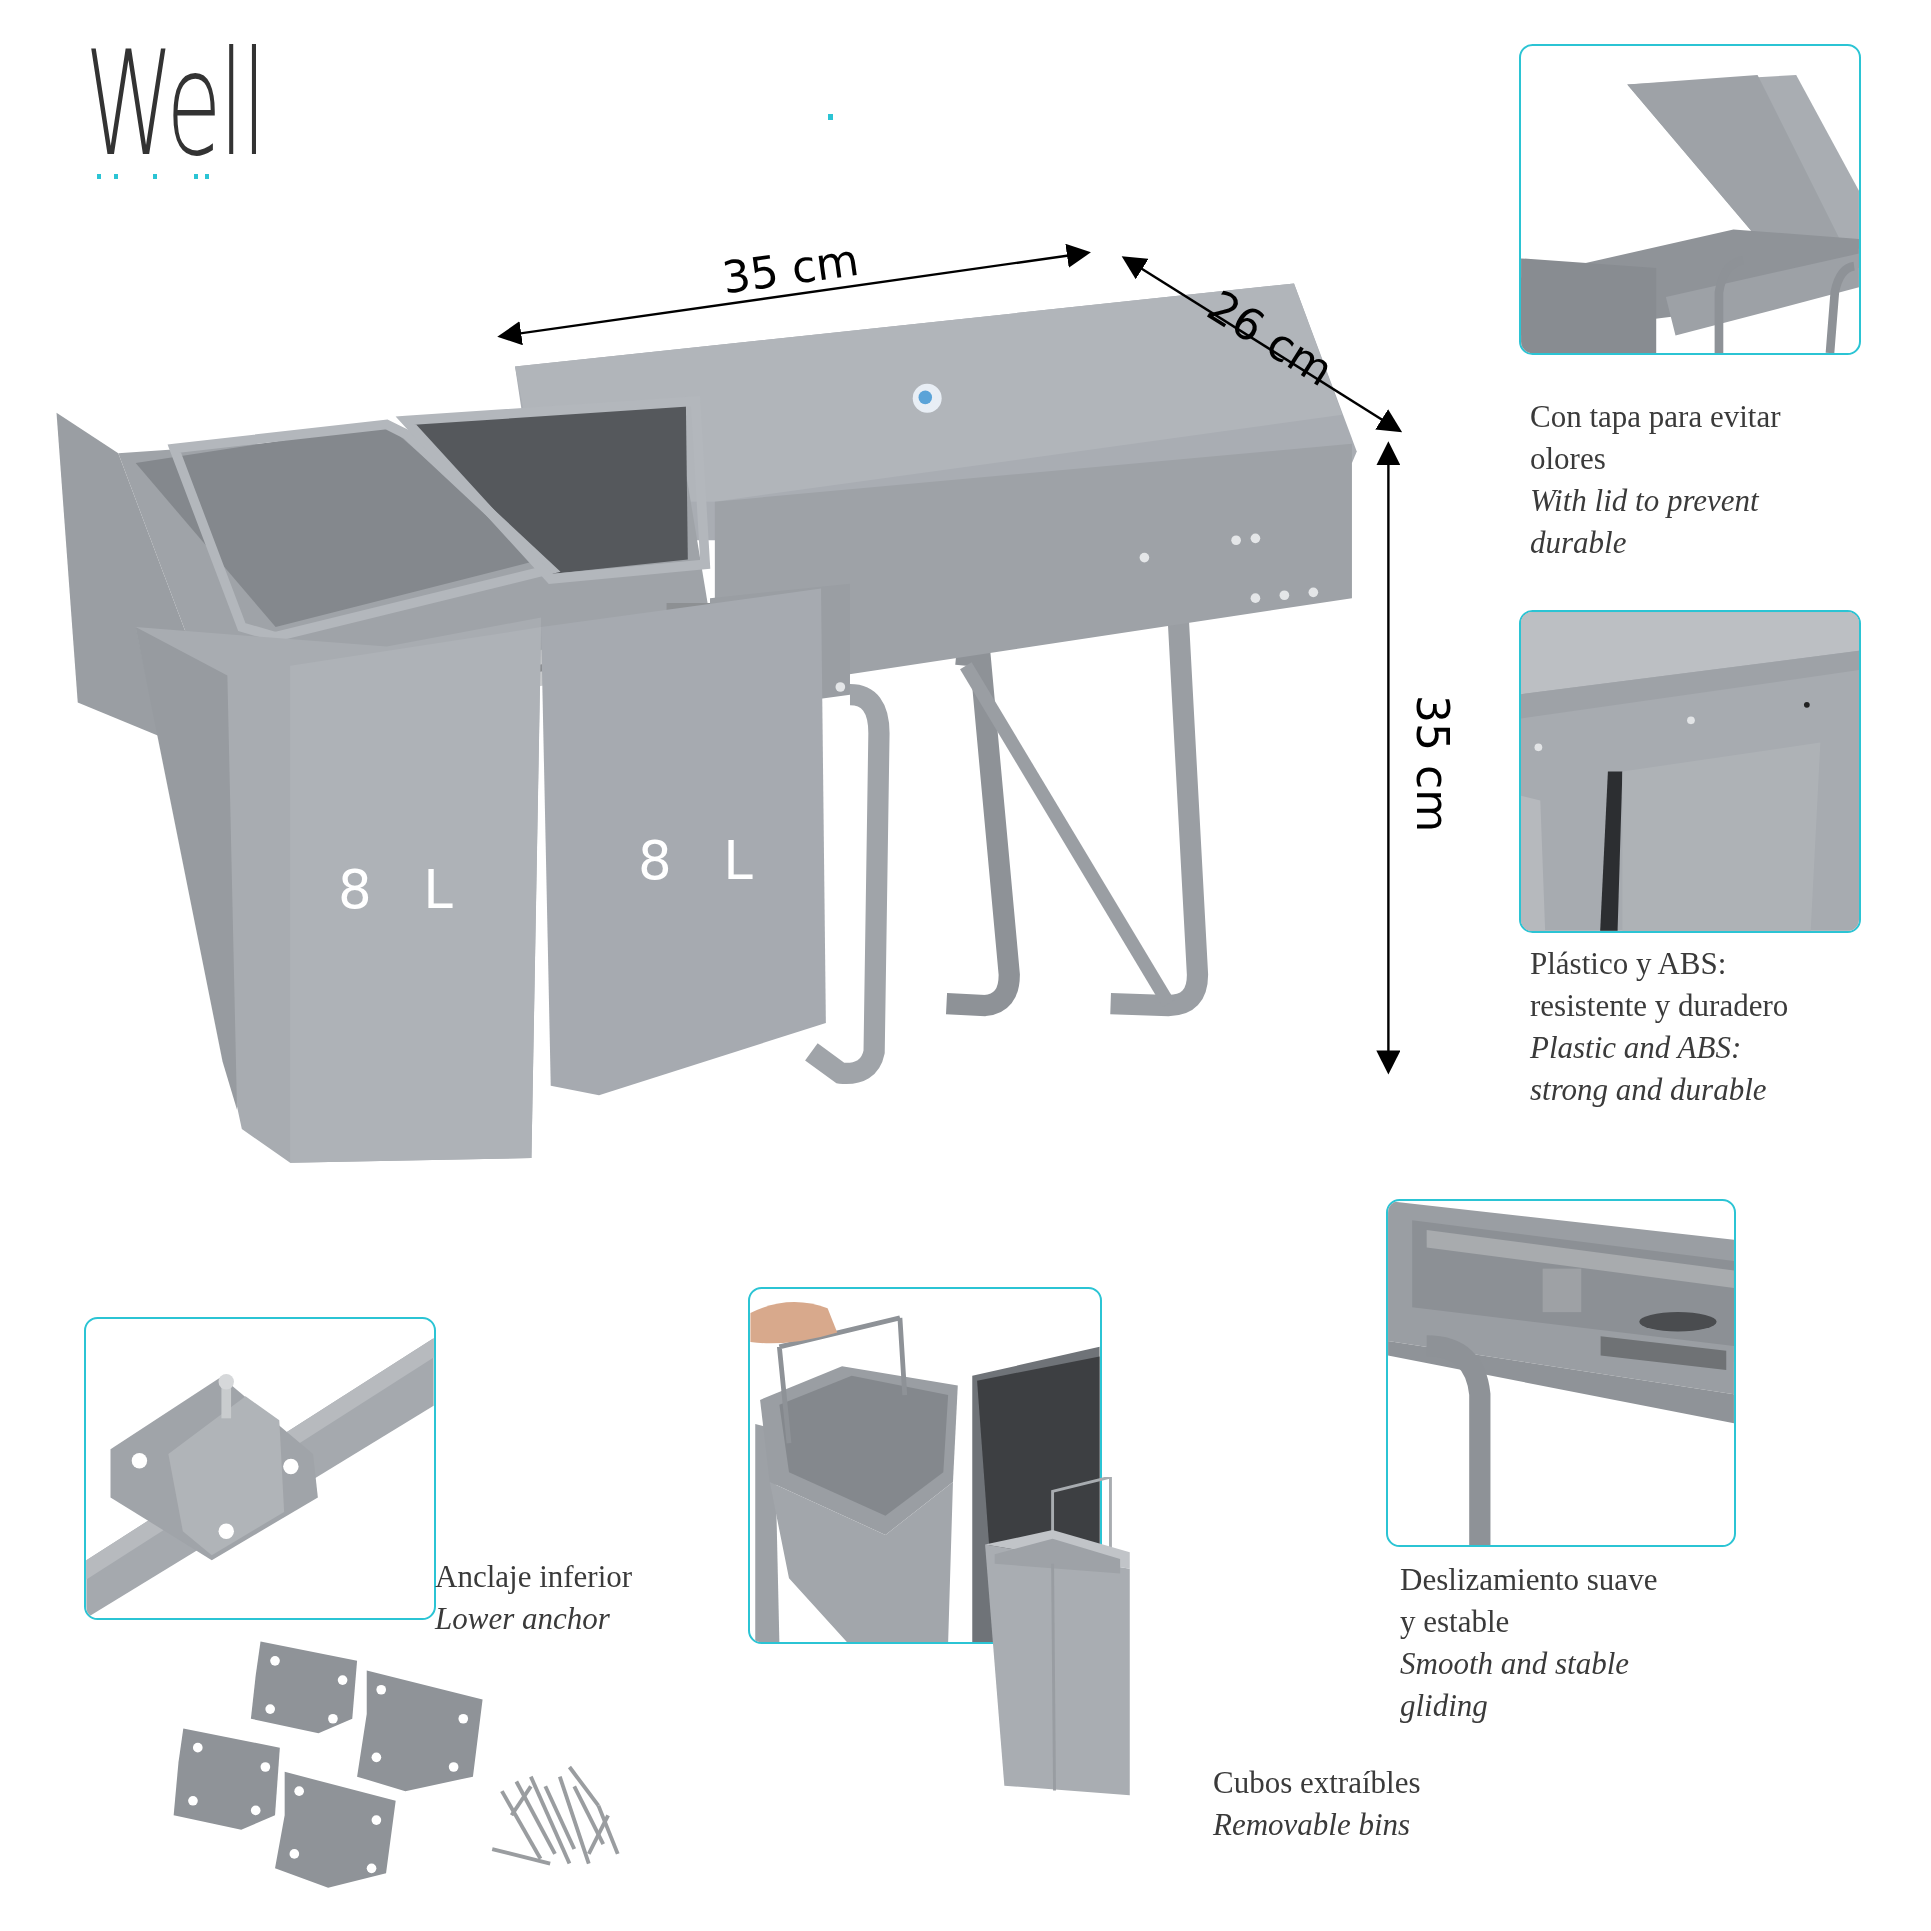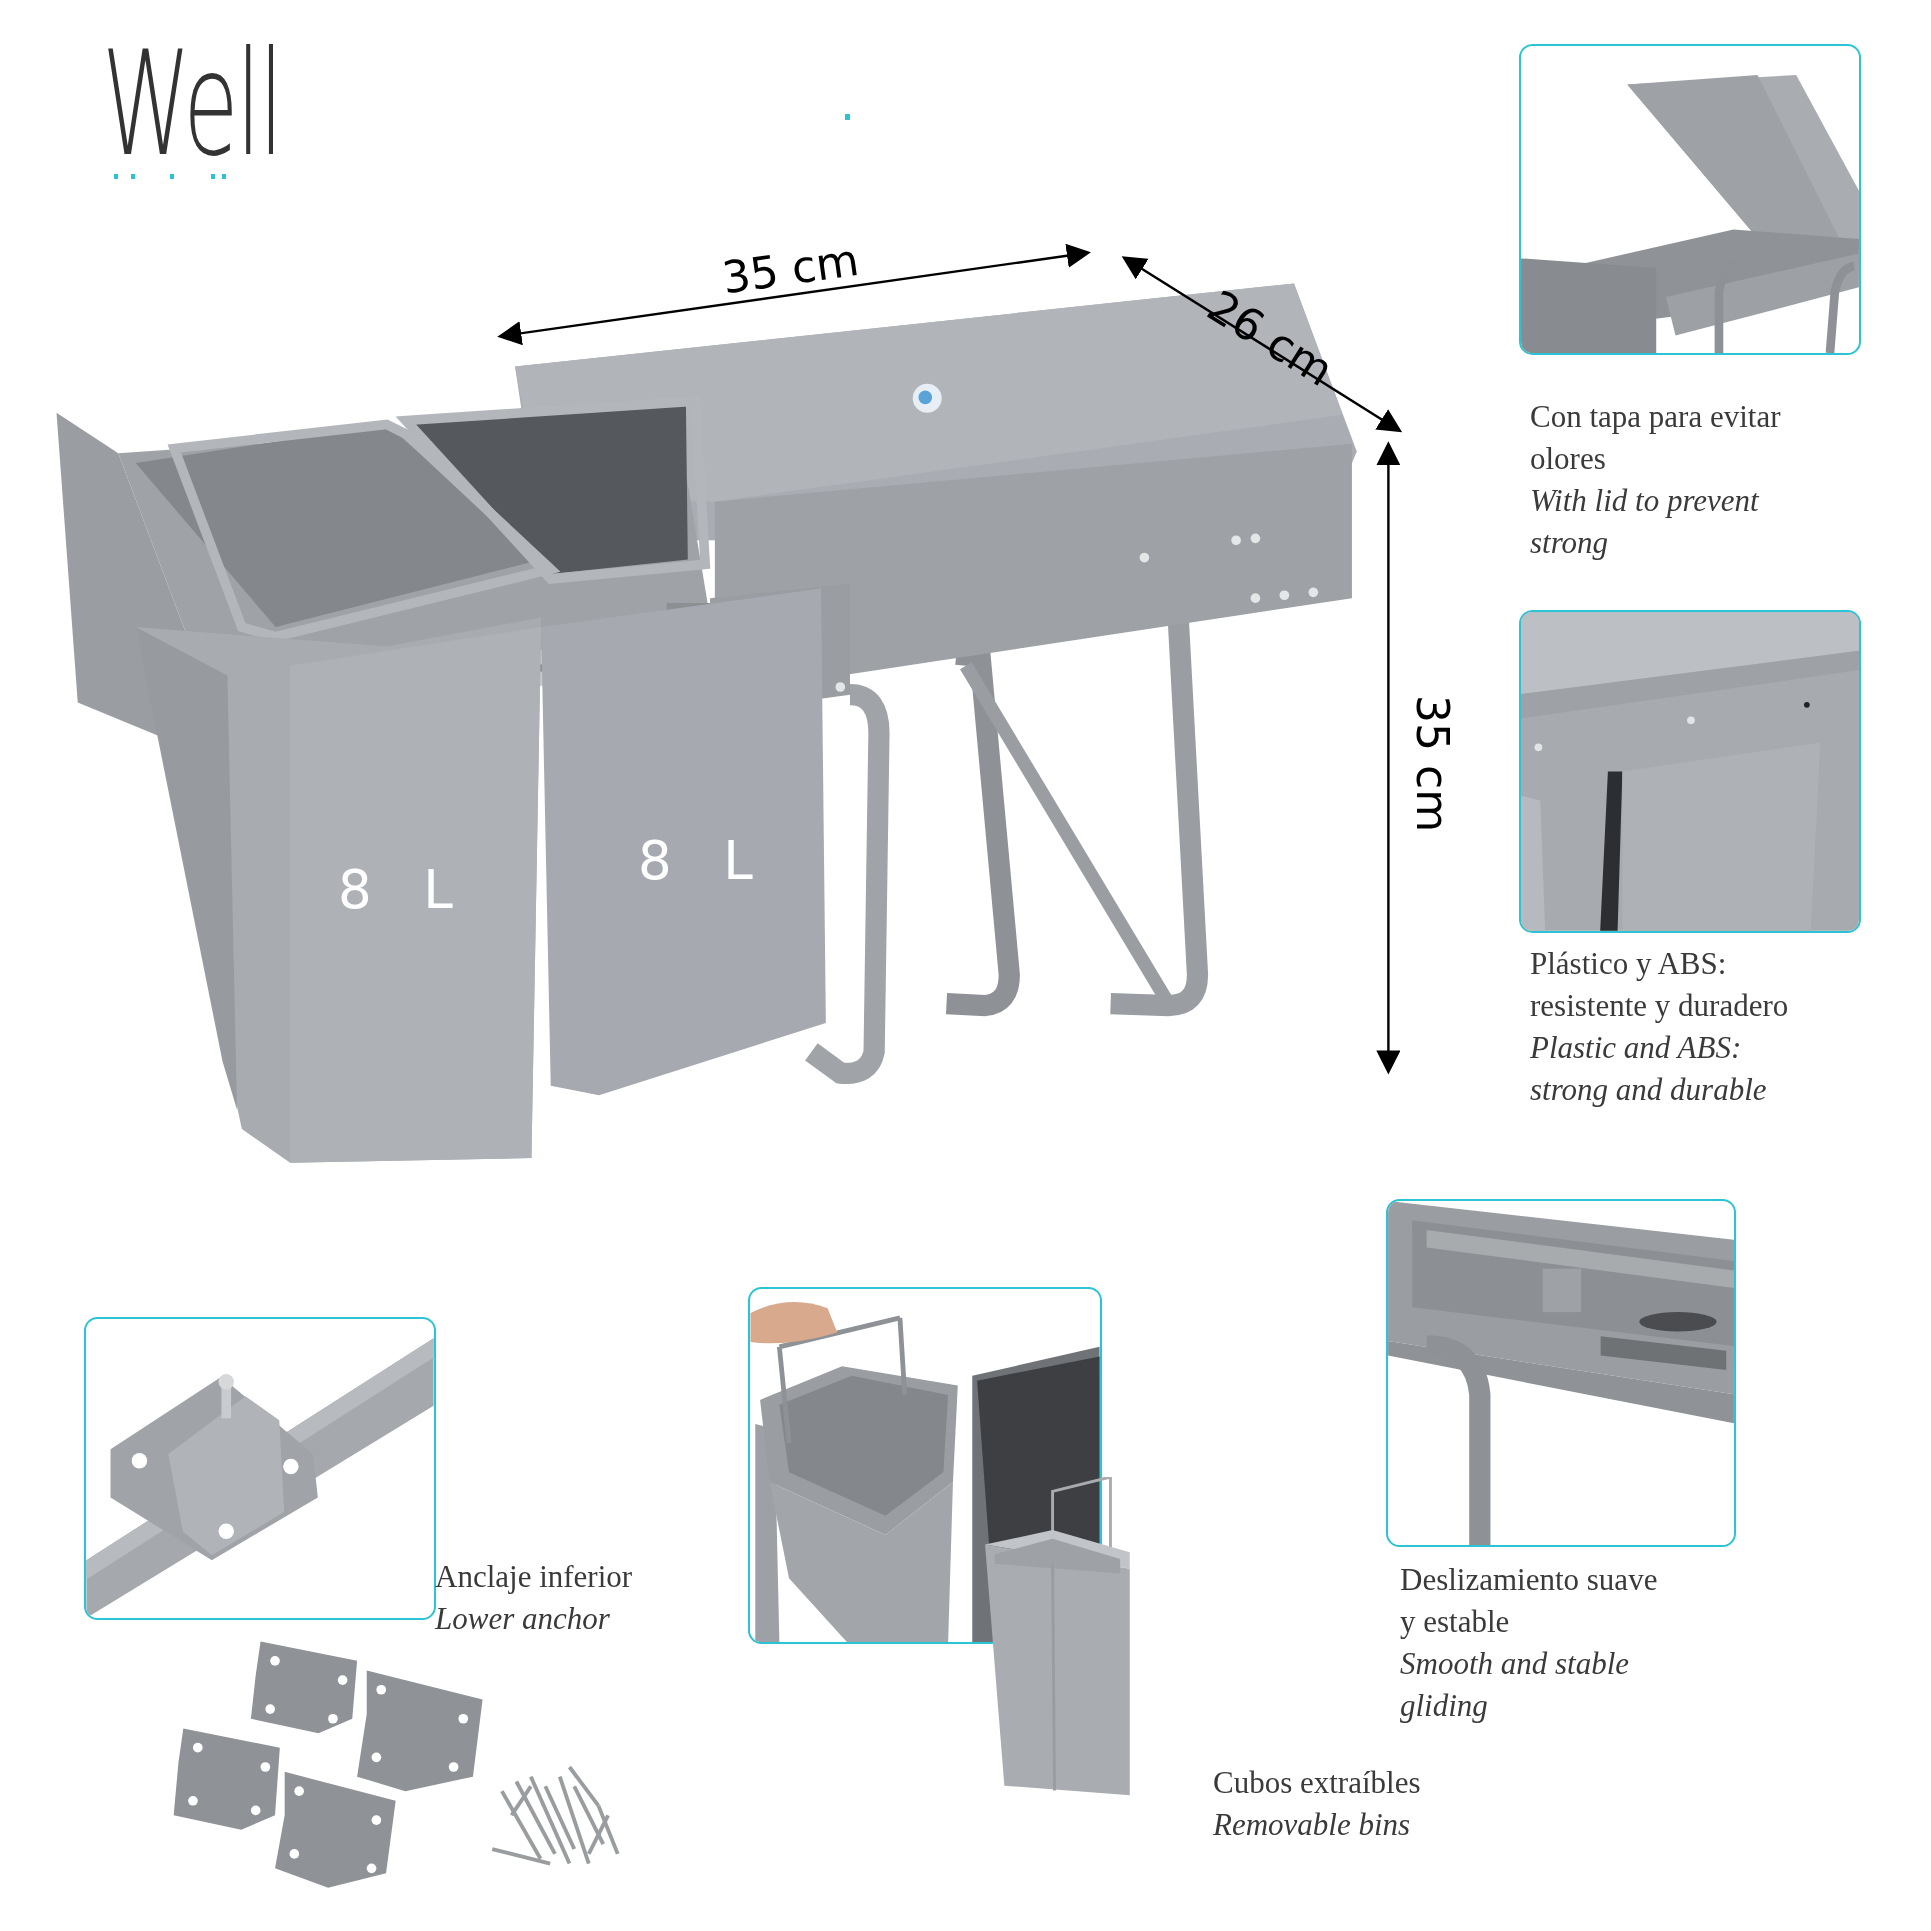--- a/index.html
+++ b/index.html
@@ -18,21 +18,21 @@
   
   .panel{border:2.9px solid #2bc4d4;border-radius:13.5px;background:#fff;overflow:hidden;}
   .cap{font-family:Liberation Serif, serif;font-size:31px;line-height:42px;white-space:nowrap;}
   .cap .es{color:#3a3a3a;font-weight:500;}
   .cap .en{color:#3a3a3a;font-style:italic;font-weight:300;}
   .cap div{display:block;}
 </style>
 </head>
 <body>
 
-<div class="abs" style="left:17px;top:0;width:869px;height:212px;">
+<div class="abs" style="left:0;top:0;width:869px;height:212px;">
   <div class="abs logo-well">Well</div>
   <div class="abs logo-dots">
     <span style="left:0"></span>
       <span style="left:17.4px"></span>
       <span style="left:56px"></span>
       <span style="left:97px"></span>
       <span style="left:108px"></span>
   </div>
   <div class="abs logo-dot"></div>
 </div>
@@ -115,21 +115,21 @@
     <polygon points="150,260 350,215 350,250 160,300" fill="#9da1a6"></polygon>
     <polygon points="0,220 140,230 140,318 0,318" fill="#888c91"></polygon>
     <path d="M205,318 L205,255 Q210,225 230,222" stroke="#8e9297" stroke-width="9" fill="none"></path>
     <path d="M320,318 L325,255 Q330,230 345,228" stroke="#8e9297" stroke-width="9" fill="none"></path>
   </svg>
 </div>
 <div class="abs cap" style="left:1530px;top:396px;">
   <div class="es">Con tapa para evitar</div>
   <div class="es">olores</div>
   <div class="en">With lid to prevent</div>
-  <div class="en">strong</div>
+  <div class="en">durable</div>
 </div>
 
 <div class="abs panel" style="left:1519px;top:610px;width:338px;height:319px;">
   <svg width="338" height="319" viewBox="0 0 350 330">
     <rect width="350" height="330" fill="#a7abb0"></rect>
     <polygon points="0,0 350,0 350,40 0,85" fill="#bcbfc3"></polygon>
     <polygon points="0,85 350,40 350,60 0,110" fill="#9ea2a7"></polygon>
     <polygon points="90,165 105,165 100,330 82,330" fill="#2c2e31"></polygon>
     <polygon points="105,165 310,135 300,330 105,330" fill="#aeb2b6"></polygon>
     <polygon points="0,190 20,195 25,330 0,330" fill="#b6b9bd"></polygon>

